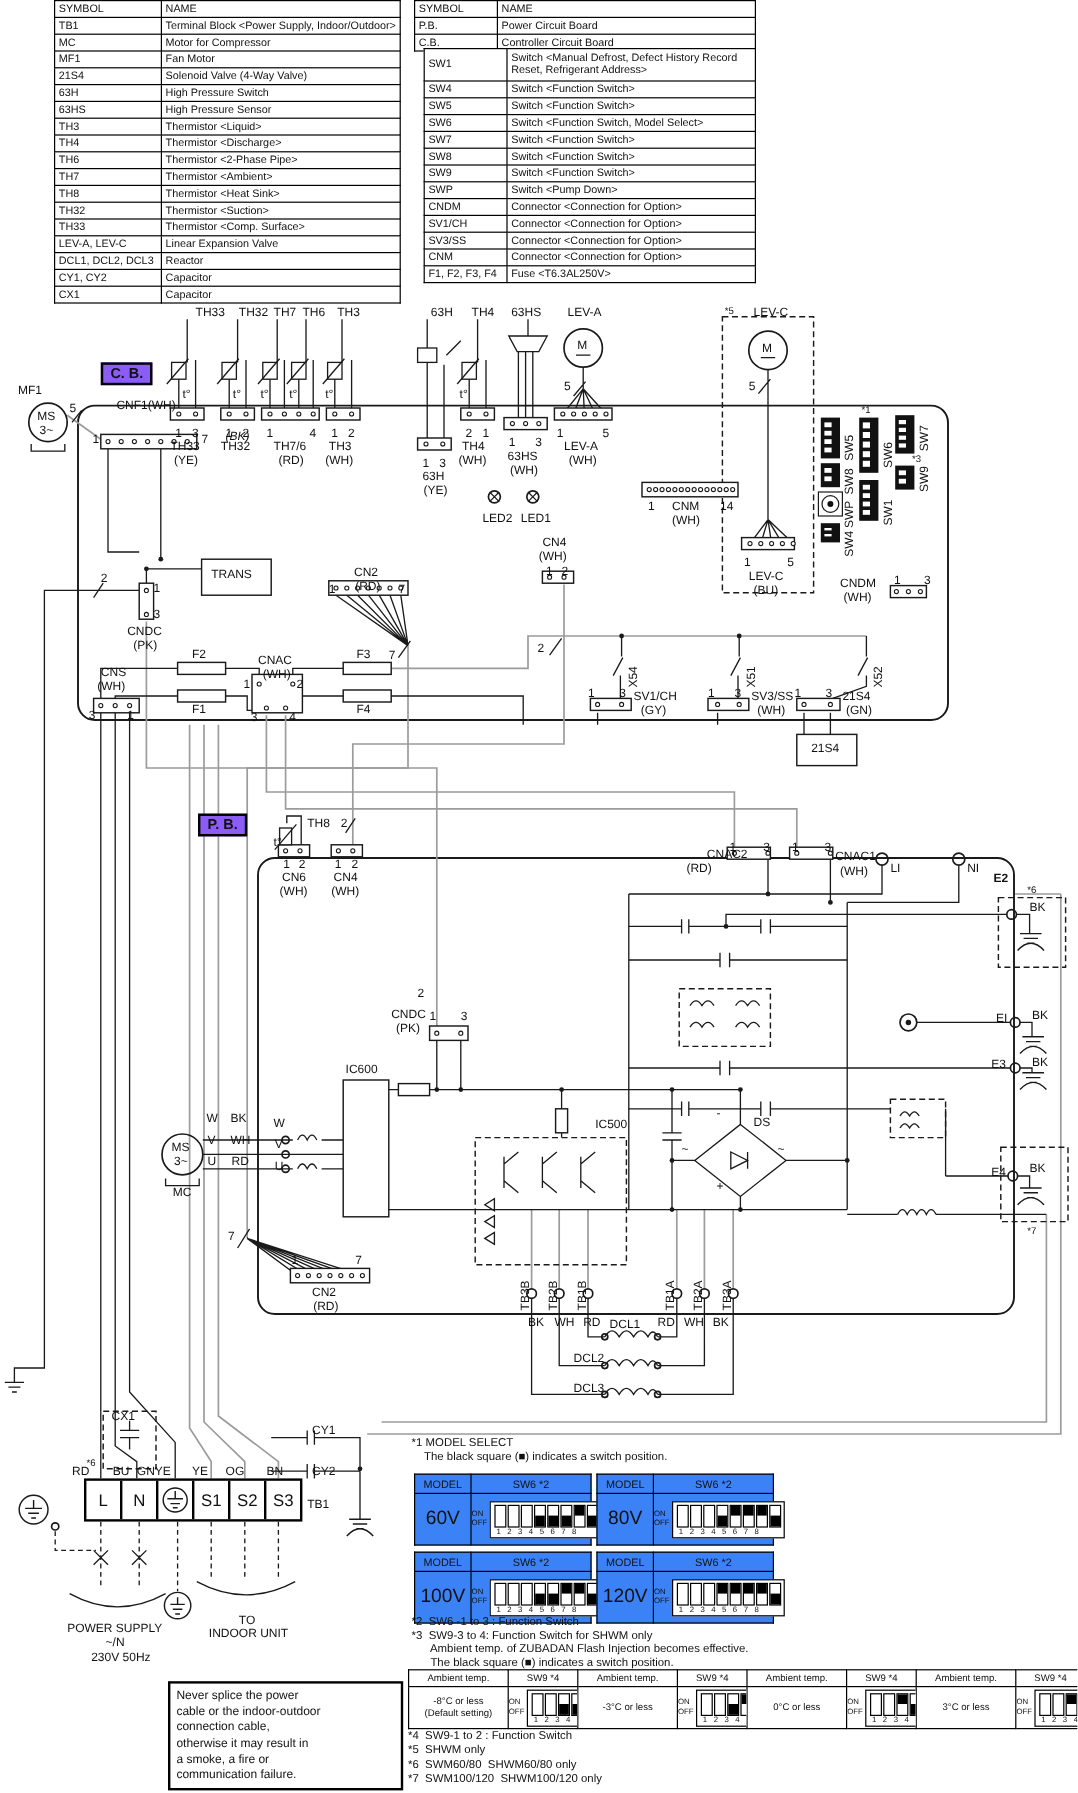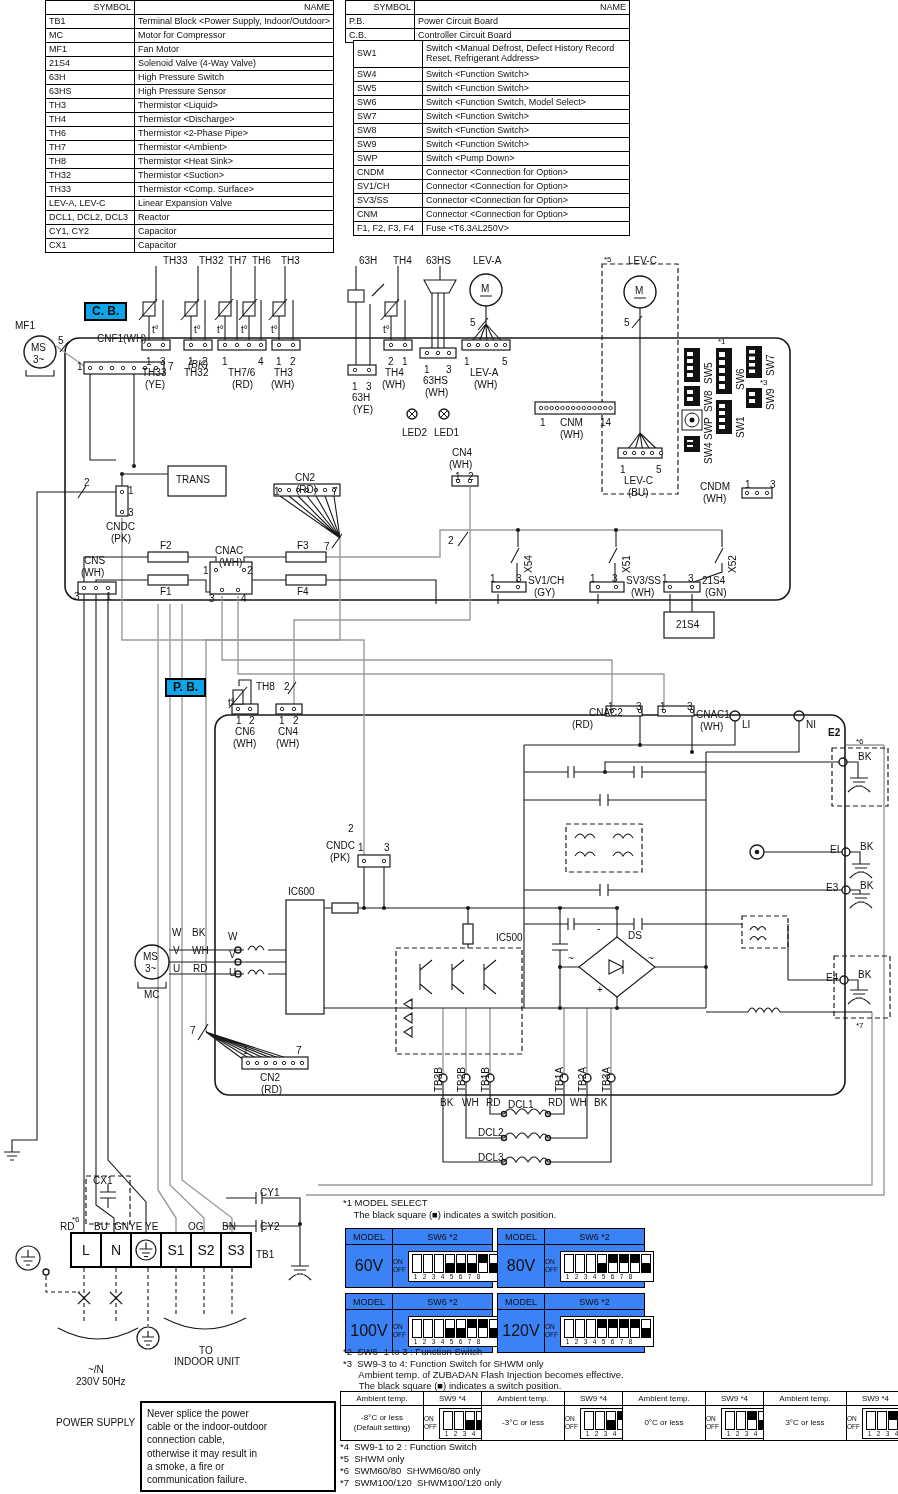--- a/index.html
+++ b/index.html
@@ -2,25 +2,25 @@
 <html><head>
 <meta charset="utf-8">
 <style>
   html,body{margin:0;padding:0;background:#fff}
   #page{position:relative;width:898px;height:1494px;background:#fff;font-family:"Liberation Sans",sans-serif;color:#111;overflow:hidden}
   #wires{position:absolute;left:0;top:0;z-index:1}
   #labels{position:absolute;left:0;top:0;width:898px;height:1494px;z-index:3;pointer-events:none}
   .flb{position:absolute;font-size:10px;line-height:1.05;white-space:pre;color:#111}
   .flb.sm{font-size:8px}
   .flb.v{transform:rotate(-90deg);transform-origin:0 0}
-  .flb.boxed{border:2px solid #000;padding:1px 6px;font-weight:bold;font-size:12px;background:#0ea5e9}
+  .flb.boxed{border:2px solid #000;padding:1px 6px;font-weight:bold;font-size:12px;background:#8b5cf6}
   
   .symtab{position:absolute;z-index:4;border-collapse:collapse;table-layout:fixed;background:#fff}
   .symtab td,.symtab th{border:1px solid #000;font-size:9px;font-weight:normal;padding:0 3px;height:13px;line-height:1.1;overflow:hidden;white-space:nowrap}
-  .symtab th{text-align:right}
+  .symtab th{text-align:left}
   .symtab .sym{width:82px}
   .symtab2 .sym{width:62px}
   .symtab .dbl{height:26px;white-space:normal}
   
   .msel{position:absolute;z-index:4;border-collapse:collapse;table-layout:fixed;background:#3b82f6}
   .msel td,.msel th{border:1px solid #000;font-size:9px;font-weight:normal;text-align:center;padding:0}
   .msel th{height:15px}
   .msel .mn{font-size:16px}
   .msel td{height:42px}
   
@@ -795,27 +795,27 @@
       <div class="flb" style="left: 570px; top: 1098px;">WH</div>
       <div class="flb" style="left: 594px; top: 1098px;">BK</div>
       <div class="flb" style="left: 508px; top: 1100px;">DCL1</div>
       <div class="flb" style="left: 478px; top: 1128px;">DCL2</div>
       <div class="flb" style="left: 478px; top: 1153px;">DCL3</div>
       <div class="flb" style="left: 93px; top: 1176px;">CX1</div>
       <div class="flb sm" style="left: 72px; top: 1216px;">*6</div>
       <div class="flb" style="left: 60px; top: 1222px;">RD</div>
       <div class="flb" style="left: 94px; top: 1222px;">BU</div>
       <div class="flb" style="left: 114px; top: 1222px;">GNYE</div>
-      <div class="flb" style="left: 145px; top: 1222px;">YE</div>
+      <div class="flb" style="left: 160px; top: 1222px;">YE</div>
       <div class="flb" style="left: 188px; top: 1222px;">OG</div>
       <div class="flb" style="left: 222px; top: 1222px;">BN</div>
       <div class="flb" style="left: 256px; top: 1250px;">TB1</div>
       <div class="flb" style="left: 260px; top: 1188px;">CY1</div>
       <div class="flb" style="left: 260px; top: 1222px;">CY2</div>
-      <div class="flb" style="left: 56px; top: 1418px;">POWER SUPPLY</div>
+      <div class="flb" style="left: 56px; top: 1353px;">POWER SUPPLY</div>
       <div class="flb" style="left: 88px; top: 1365px;">~/N</div>
       <div class="flb" style="left: 76px; top: 1377px;">230V 50Hz</div>
       <div class="flb" style="left: 199px; top: 1346px;">TO</div>
       <div class="flb" style="left: 174px; top: 1357px;">INDOOR UNIT</div>
     </div>
 
   <div id="tb1">
     <div class="cell">L</div>
     <div class="cell">N</div>
     <div class="cell">

